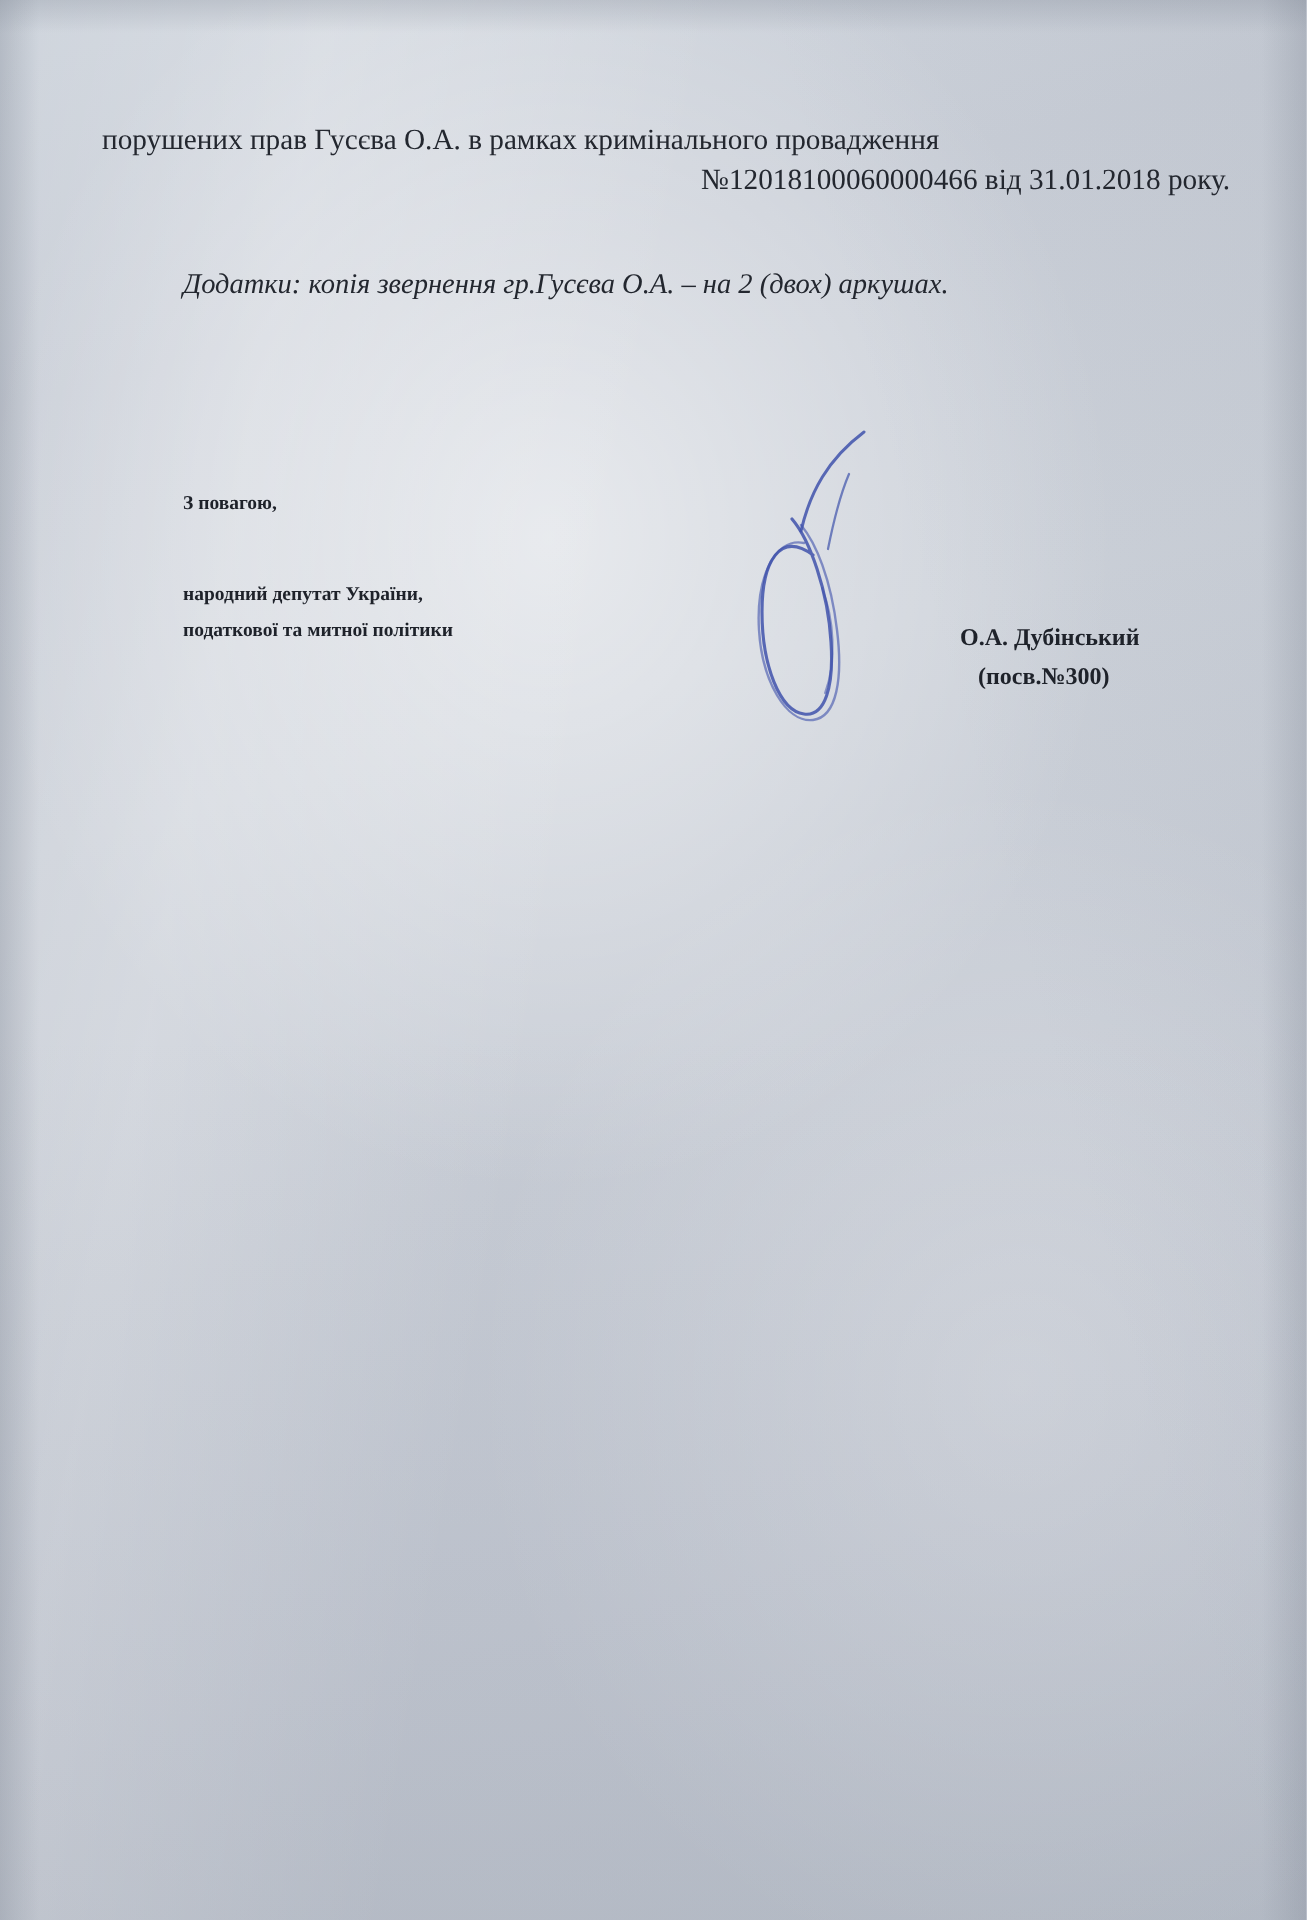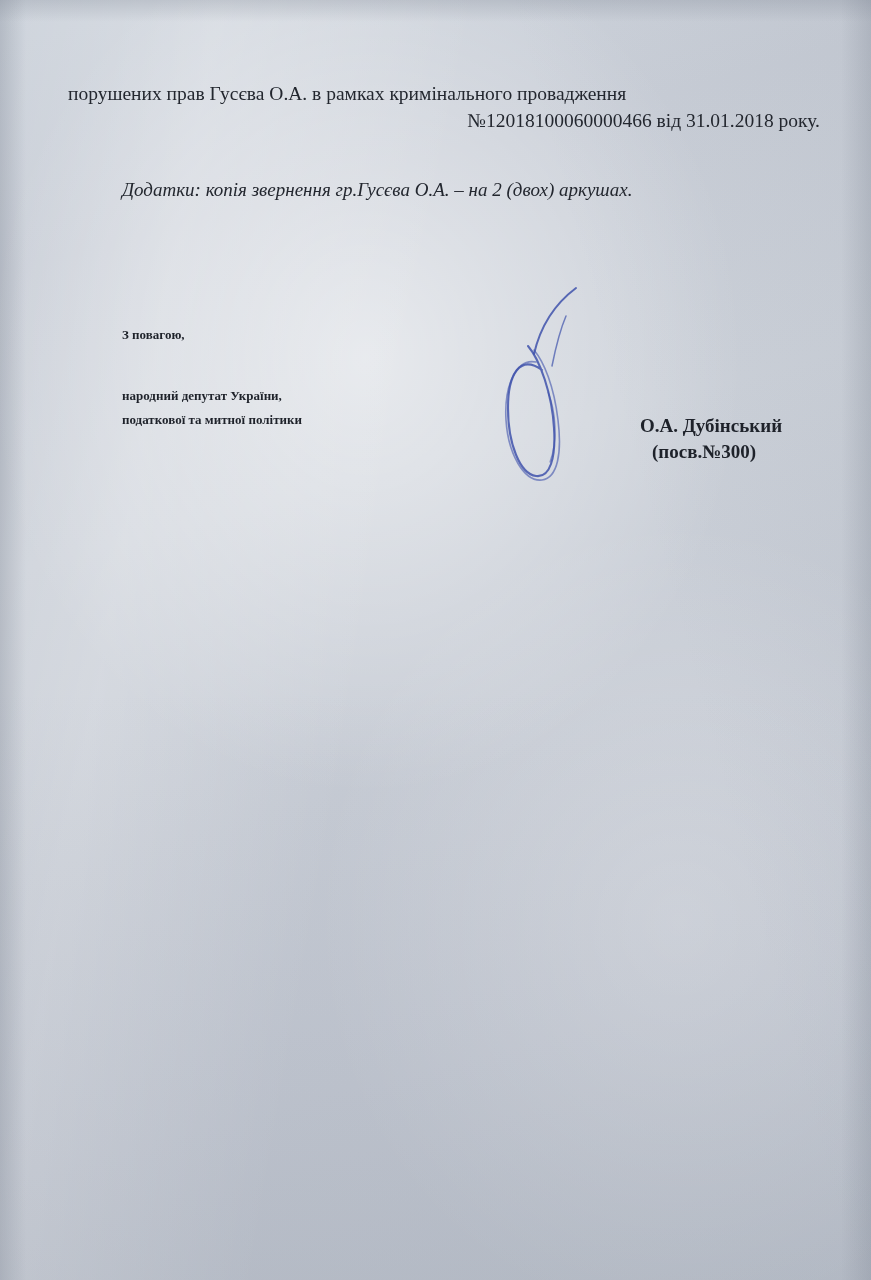--- a/index.html
+++ b/index.html
@@ -113,21 +113,21 @@
   }
   .sign-block .role-line {
     display: block;
   }
 
   .name-block {
     position: absolute;
     left: 640px;
     top: 413px;
     font-weight: bold;
-    font-size: 19px;
+    font-size: 16px;
     line-height: 26px;
     color: #1e222a;
     text-align: left;
   }
   .name-block .cert {
     display: block;
     margin-left: 12px;
   }
 
   

